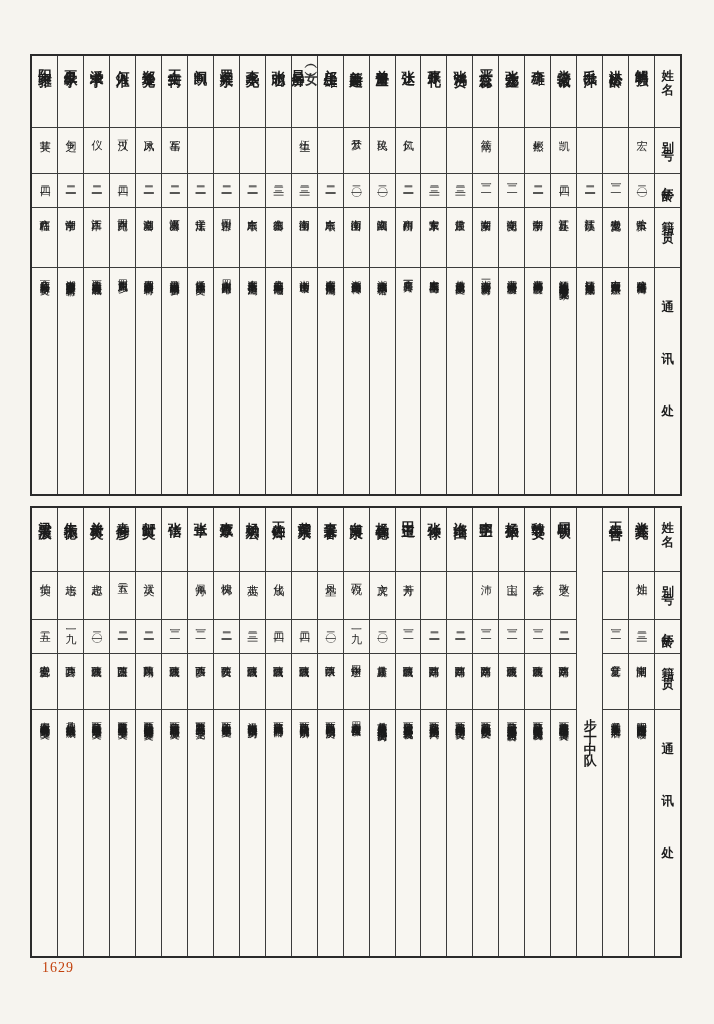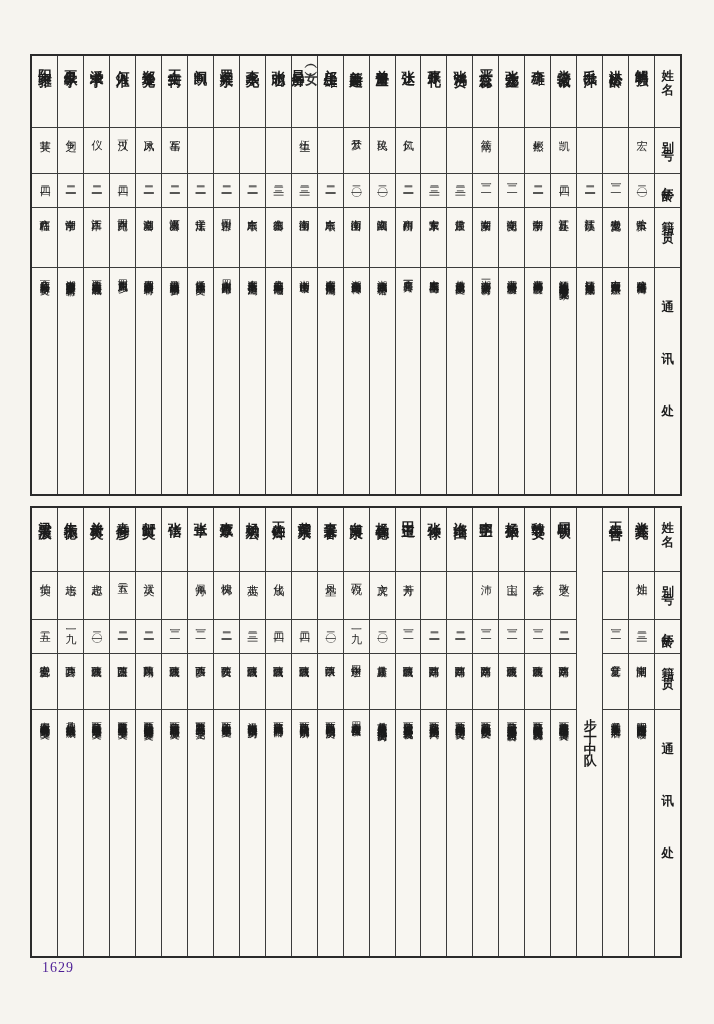--- a/index.html
+++ b/index.html
@@ -58,21 +58,21 @@
   .header-col .address-cell > span{letter-spacing:52px;padding-top:22px;}
   
   .unit-col{justify-content:center;}
   .unit-cell{flex:1 1 auto;border-bottom:none;display:flex;justify-content:center;align-items:center;}
   .unit-cell > span{
     writing-mode:vertical-rl;text-orientation:upright;height:auto;
     font-size:13px;font-weight:600;letter-spacing:12px;padding:0;
   }
   .page-number{
     position:absolute;left:42px;top:960px;
-    font-size:14px;letter-spacing:1px;color:#4c1d95;
+    font-size:14px;letter-spacing:1px;color:#c2410c;
   }
 </style>
 </head>
 <body>
 
 <div class="sheet">
   <div class="table-frame t-top" id="top-table-frame">
     <div class="tbl" id="top-table">
         <div class="col header-col">
           <div class="cell name-cell">

